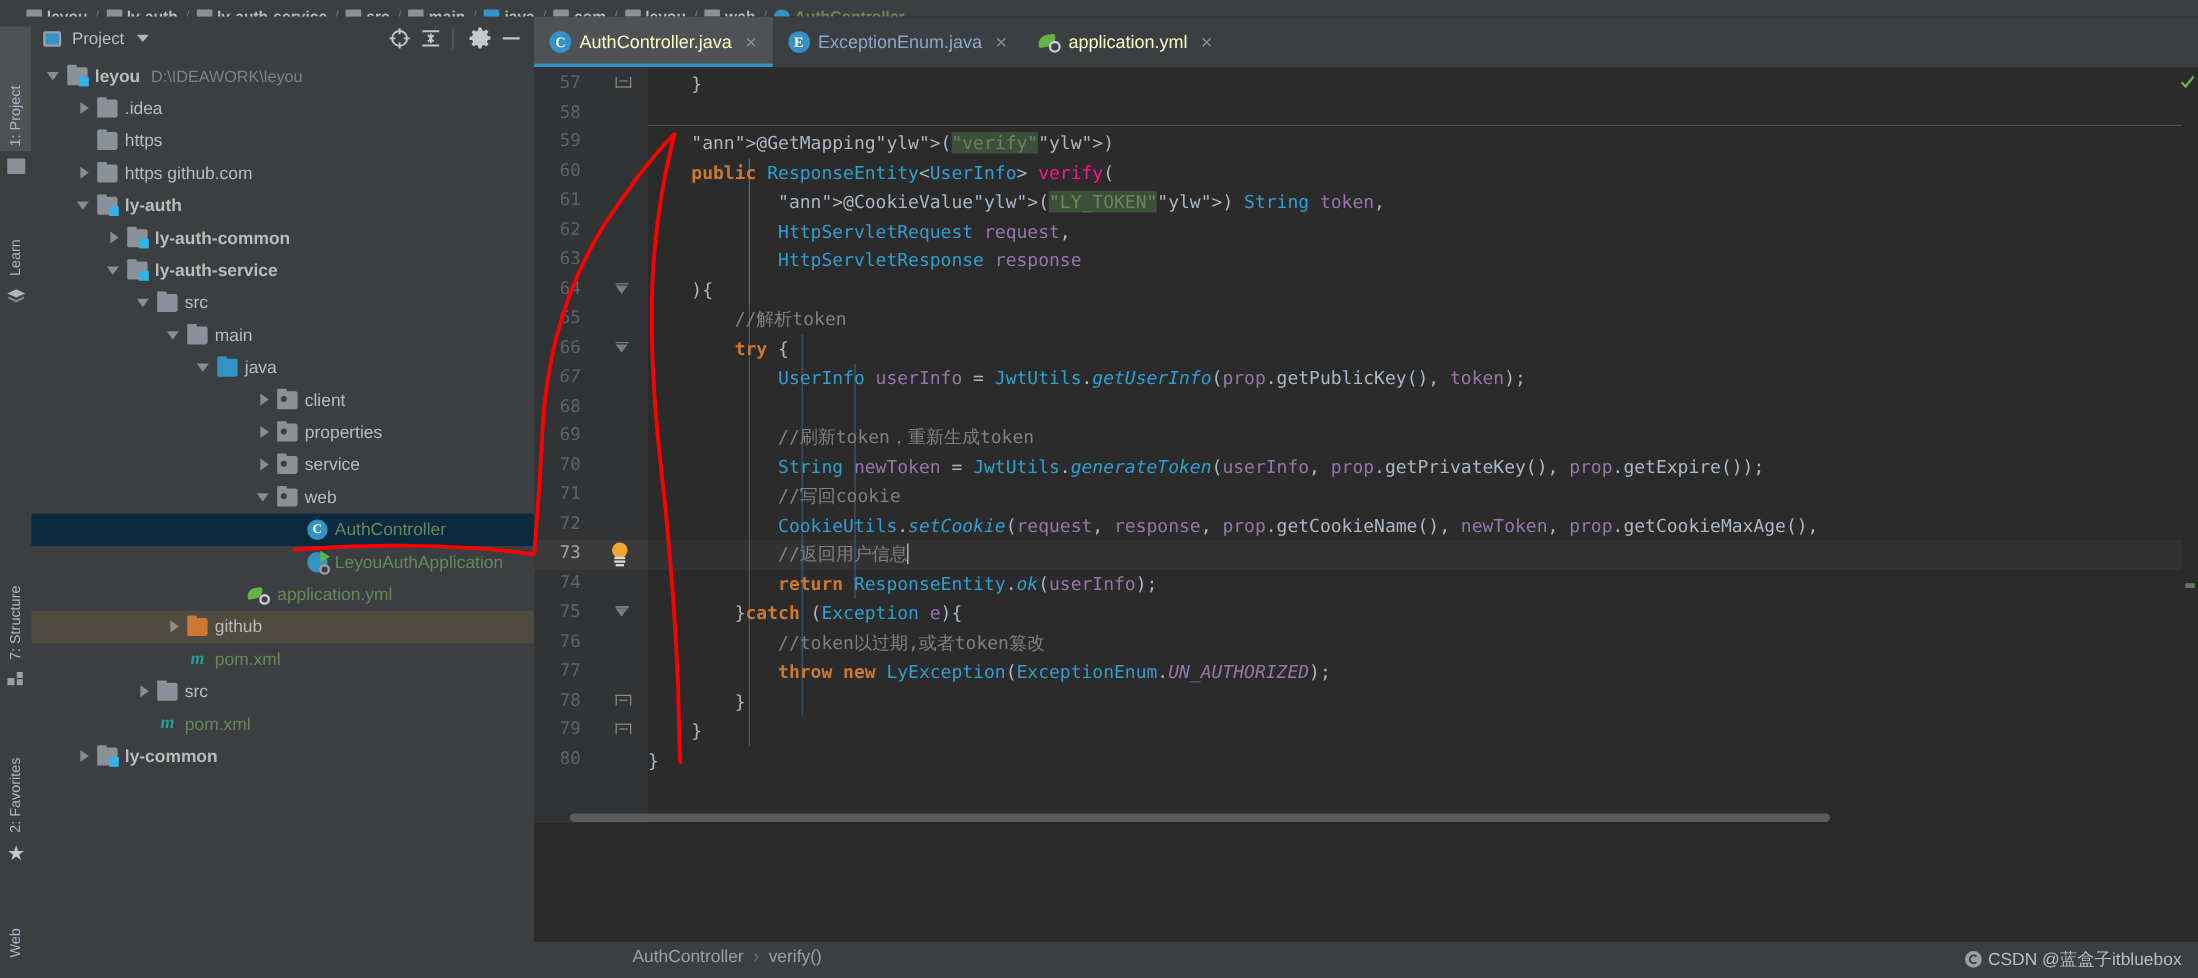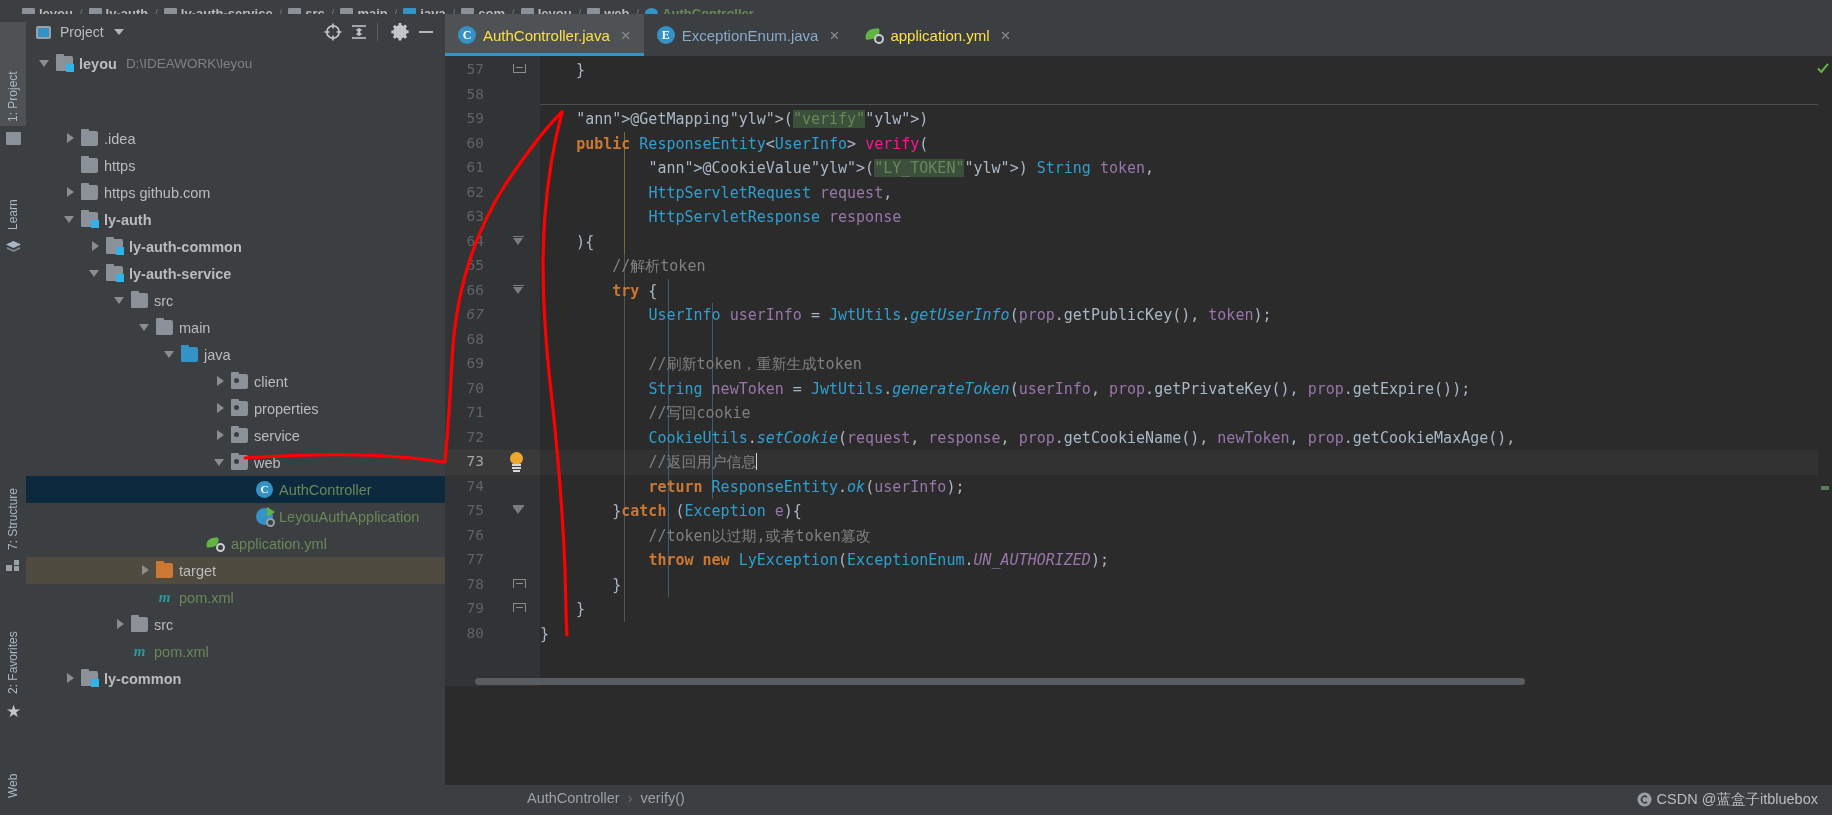--- a/index.html
+++ b/index.html
@@ -118,21 +118,21 @@
   .tab.active{background:#4e5254;}
   .tab.active:after{content:"";position:absolute;left:0;right:0;bottom:0;height:3px;background:#3592c4;}
   .tab .tico{width:18px;height:18px;border-radius:50%;background:#3592c4;color:#fff;
      font-size:12px;font-weight:bold;text-align:center;line-height:18px;flex:none;
      font-family:"Liberation Serif",serif;}
   .tab .tico.yml{border-radius:0;background:transparent;position:relative;}
   .tab .tico.yml:before{content:"";position:absolute;left:0;top:3px;width:15px;height:10px;
      background:#62b543;border-radius:9px 2px 9px 2px;transform:rotate(-8deg);}
   .tab .tico.yml:after{content:"";position:absolute;right:-1px;bottom:0px;width:10px;height:10px;
      border-radius:50%;border:2px solid #c9cdd1;background:#3c3f41;box-sizing:border-box;}
-  .tab .tlbl.green{color:#fde047;}
+  .tab .tlbl.green{color:#fef9c3;}
   .tab .tlbl.blue{color:#8aa9c9;}
   .tab .cls{color:#8c8c8c;font-size:17px;line-height:1;margin-left:4px;}
 
   .codearea{position:absolute;left:0;top:42px;width:1387px;height:630px;background:#2b2b2b;overflow:hidden;}
   .gutter{position:absolute;left:0;top:0;width:95px;height:630px;background:#313335;}
   .gnum{position:absolute;right:56px;font-size:14.5px;color:#606366;font-family:"DejaVu Sans Mono",monospace;text-align:right;}
   .fold{position:absolute;left:68px;width:13px;height:13px;}
   .fold.top{border:1.3px solid #8c8c8c;border-bottom:none;box-sizing:border-box;height:9px;}
   .fold.top:after{content:"";position:absolute;left:2px;top:3px;width:7px;height:1.3px;background:#8c8c8c;}
   .fold.bot{border:1.3px solid #8c8c8c;border-top:none;box-sizing:border-box;height:9px;}
@@ -312,21 +312,21 @@
           </svg>
       </span>
     </div>
     <div class="tree" id="tree">
         <div class="row" style="padding-left: 14px;">
           <span class="arw d"></span>
           <span class="ico folder mod"></span>
           <span class="lbl bold">leyou</span>
           <span class="path">D:\IDEAWORK\leyou</span>
         </div>
-        <div class="row" style="padding-left: 39px; margin-top: 48px;">
+        <div class="row" style="padding-left: 39px;">
           <span class="arw r"></span>
           <span class="ico folder"></span>
           <span class="lbl">.idea</span>
         </div>
         <div class="row" style="padding-left: 39px;">
           <span class="arw n"></span>
           <span class="ico folder"></span>
           <span class="lbl">https</span>
         </div>
         <div class="row" style="padding-left: 39px;">
@@ -395,21 +395,21 @@
           <span class="lbl green">LeyouAuthApplication</span>
         </div>
         <div class="row" style="padding-left: 164px;">
           <span class="arw n"></span>
           <span class="ico yml"></span>
           <span class="lbl green">application.yml</span>
         </div>
         <div class="row tgt" style="padding-left: 114px;">
           <span class="arw r"></span>
           <span class="ico folder orange"></span>
-          <span class="lbl">target</span>
+          <span class="lbl">github</span>
         </div>
         <div class="row" style="padding-left: 114px;">
           <span class="arw n"></span>
           <span class="ico maven">m</span>
           <span class="lbl green">pom.xml</span>
         </div>
         <div class="row" style="padding-left: 89px;">
           <span class="arw r"></span>
           <span class="ico folder"></span>
           <span class="lbl">src</span>

